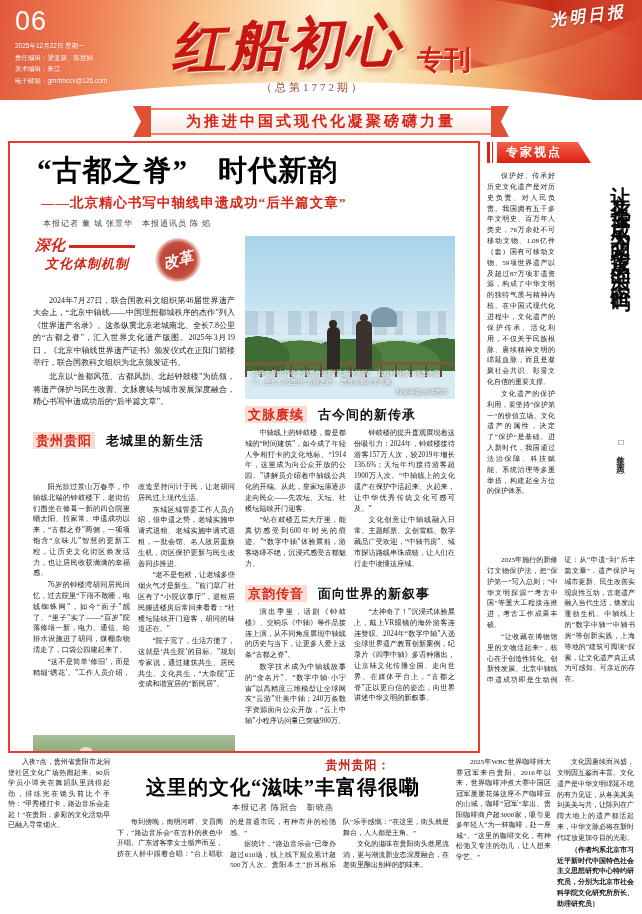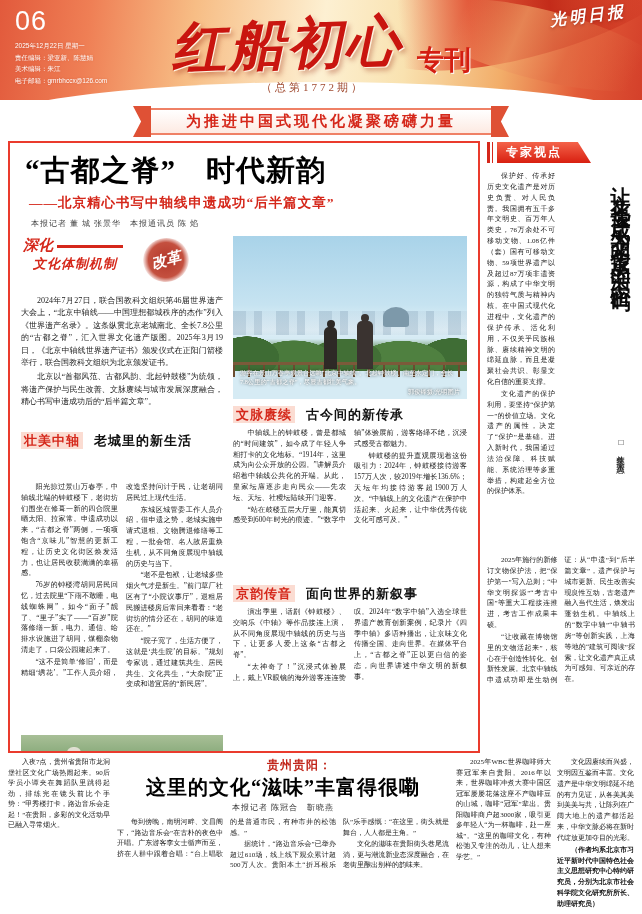--- a/index.html
+++ b/index.html
@@ -35,21 +35,21 @@
   #slogan { position:absolute; left:149px; top:108px; width:344px; height:27px; z-index:2;
     background:linear-gradient(180deg,#fff,#fdeae2); border-top:2px solid #ef8166; border-bottom:2px solid #ef8166;
     display:flex; align-items:center; justify-content:center; color:#d5281b; font-weight:bold;
     font-size:15px; letter-spacing:3px; font-family:"Liberation Sans",sans-serif; }
   #slogan::before, #slogan::after { content:""; position:absolute; top:-4px; bottom:-4px; width:18px; background:#df5135; }
   #slogan::before { left:-16px; clip-path:polygon(0 0,100% 0,100% 100%,0 100%,45% 50%); }
   #slogan::after  { right:-16px; clip-path:polygon(0 0,100% 0,55% 50%,100% 100%,0 100%); }
 
   
   #feature { position:absolute; left:8px; top:141px; width:472px; height:612px;
-    border:2.5px solid #ea3b2d; background:#fff; padding:8px 11px 6px; overflow:hidden; }
+    border:2.5px solid #ea3b2d; background:#fff; padding:8px 23px 6px; overflow:hidden; }
   .f-headline { font-size:29px; font-weight:900; color:#000; letter-spacing:1px; margin:0 0 3px 4px; white-space:nowrap; }
   .f-subtitle { font-size:13.5px; font-weight:bold; color:#d5281b; letter-spacing:1px; margin:0 0 6px 8px; }
   .f-byline { font-size:8px; color:#444; letter-spacing:1px; margin:0 0 7px 10px; }
   .f-cols { display:flex; gap:10px; }
   .f-left { width:202px; flex:none; }
   .f-right { flex:1; min-width:0; }
 
   .stamp { position:relative; width:172px; height:52px; margin:0 0 7px 2px; }
   .stamp-l1 { color:#d5281b; font-size:15px; font-weight:900; font-style:italic; font-family:"Liberation Sans",sans-serif; }
   .stamp-bar { display:inline-block; width:66px; height:3px; background:#d5281b; vertical-align:middle; margin-left:4px; }
@@ -134,21 +134,21 @@
     font-size:7px; line-height:1.55; text-align:justify; }
   #sidebar-cont p { text-indent:2em; margin-bottom:1px; }
   .attrib { font-weight:bold; }
 
   
   #guiyang { position:absolute; left:8px; top:757px; width:543px; height:152px; display:flex; gap:7px; overflow:hidden; }
   .g-col { font-size:7px; line-height:1.5; text-align:justify; overflow:hidden; }
   .g-col p { text-indent:2em; margin-bottom:1px; }
   .g-col1 { width:102px; flex:none; }
   .g-mid { width:332px; flex:none; }
-  .g-kicker { display:block; text-align:left; padding-left:150px; color:#c02318; font-weight:900;
+  .g-kicker { display:block; text-align:center; padding-left:150px; color:#c02318; font-weight:900;
     font-size:12px; letter-spacing:1px; font-family:"Liberation Sans",sans-serif; }
   .g-title { display:block; text-align:center; font-size:20px; font-weight:900; color:#000;
     letter-spacing:1px; line-height:1.25; margin-top:1px; }
   .g-byline { display:block; text-align:center; font-size:8px; color:#333; letter-spacing:1px; margin:2px 0 4px; }
   .g-mid-cols { column-count:3; column-gap:7px; height:84px; overflow:hidden;
     font-size:7px; line-height:1.5; text-align:justify; }
   .g-mid-cols p { text-indent:2em; margin-bottom:1px; }
   .g-col5 { flex:1; min-width:0; }
 </style>
 </head>
@@ -187,29 +187,29 @@
           <span class="stamp-l1">深化</span><span class="stamp-bar"></span>
         </div>
         <div class="stamp-l2">文化体制机制</div>
         <div class="seal">改革</div>
       </div>
       <div class="intro">
         <p>2024年7月27日，联合国教科文组织第46届世界遗产大会上，“北京中轴线——中国理想都城秩序的杰作”列入《世界遗产名录》。这条纵贯北京老城南北、全长7.8公里的“古都之脊”，汇入世界文化遗产版图。2025年3月19日，《北京中轴线世界遗产证书》颁发仪式在正阳门箭楼举行，联合国教科文组织为北京颁发证书。</p>
         <p>北京以“首都风范、古都风韵、北起钟鼓楼”为统领，将遗产保护与民生改善、文脉赓续与城市发展深度融合，精心书写申遗成功后的“后半篇文章”。</p>
       </div>
       <div class="sec-head">
-        <span class="sec-label">壮美中轴</span>
+        <span class="sec-label">贵州贵阳</span>
         <span class="sec-title">老城里的新生活</span>
       </div>
       <div class="newscols cols2">
         <p>阳光掠过景山万春亭，中轴线北端的钟鼓楼下，老街坊们围坐在修葺一新的四合院里晒太阳、拉家常。申遗成功以来，“古都之脊”两侧，一项项饱含“京味儿”智慧的更新工程，让历史文化街区焕发活力，也让居民收获满满的幸福感。</p>
         <p>76岁的钟楼湾胡同居民回忆，过去院里“下雨不敢睡，电线蜘蛛网”，如今“面子”靓了、“里子”实了——“百岁”院落修缮一新，电力、通信、给排水设施进了胡同，煤棚杂物清走了，口袋公园建起来了。</p>
         <p>“这不是简单‘修旧’，而是精细‘绣花’。”工作人员介绍，改造坚持问计于民，让老胡同居民过上现代生活。</p>
-        <p>东城区城管委工作人员介绍，借申遗之势，老城实施申请式退租、文物腾退修缮等工程，一批会馆、名人故居重焕生机，从不同角度展现中轴线的历史与当下。</p>
-        <p>“老不是包袱，让老城多些烟火气才是新生。”前门草厂社区有了“小院议事厅”，退租居民搬进楼房后常回来看看：“老街坊的情分还在，胡同的味道还在。”</p>
+        <p>东城区城管委工作人员介绍，借申遗之势，老城实施申请式退租、老城实施申请式退租，一批会馆、名人故居重焕生机，街区保护更新与民生改善同步推进。</p>
+        <p>“老不是包袱，让老城多些烟火气才是新生。”前门草厂社区有了“小院议事厅”，退租居民搬进楼房后常回来看看：“社稷坛陆续开门迎客，胡同的味道还在。”</p>
         <p>“院子宽了，生活方便了，这就是‘共生院’的目标。”规划专家说，通过建筑共生、居民共生、文化共生，“大杂院”正变成和谐宜居的“新民居”。</p>
       </div>
       <div class="small-photo">
         <div class="sp-statue"></div>
         <div class="sp-fig a"></div>
         <div class="sp-fig b"></div>
         <div class="sp-fig c"></div>
         <div class="sp-caption">市民在中轴线旁的口袋公园里休闲健身。资料图片</div>
       </div>
     </div>
@@ -228,27 +228,29 @@
         </div>
       </div>
       <div class="sec-head">
         <span class="sec-label">文脉赓续</span>
         <span class="sec-title">古今间的新传承</span>
       </div>
       <div class="newscols s1cols">
         <p>中轴线上的钟鼓楼，曾是都城的“时间建筑”，如今成了年轻人争相打卡的文化地标。“1914年，这里成为向公众开放的公园。”讲解员介绍着中轴线公共化的开端。从此，皇家坛庙逐步走向民众——先农坛、天坛、社稷坛陆续开门迎客。</p>
         <p>“站在鼓楼五层大厅里，能真切感受到600年时光的痕迹。”“数字中轴”体验展前，游客络绎不绝，沉浸式感受古都魅力。</p>
         <p>钟鼓楼的提升直观展现着这份吸引力：2024年，钟鼓楼接待游客157万人次，较2019年增长136.6%；天坛年均接待游客超1900万人次。“中轴线上的文化遗产在保护中活起来、火起来，让中华优秀传统文化可感可及。”</p>
+        <p>文化创意让中轴线融入日常。主题邮票、文创雪糕、数字藏品广受欢迎，“中轴书房”、城市探访路线串珠成链，让人们在行走中读懂这座城。</p>
       </div>
       <div class="sec-head">
         <span class="sec-label">京韵传音</span>
         <span class="sec-title">面向世界的新叙事</span>
       </div>
       <div class="newscols s2cols">
         <p>演出季里，话剧《钟鼓楼》、交响乐《中轴》等作品接连上演，从不同角度展现中轴线的历史与当下，让更多人爱上这条“古都之脊”。</p>
+        <p>数字技术成为中轴线故事的“金名片”。“数字中轴·小宇宙”以高精度三维模型让全球网友“云游”壮美中轴；240万条数字资源面向公众开放，“云上中轴”小程序访问量已突破900万。</p>
         <p>“太神奇了！”沉浸式体验展上，戴上VR眼镜的海外游客连连赞叹。2024年“数字中轴”入选全球世界遗产教育创新案例，纪录片《四季中轴》多语种播出，让京味文化传播全国、走向世界。在媒体平台上，“古都之脊”正以更自信的姿态，向世界讲述中华文明的新叙事。</p>
       </div>
     </div>
   </div>
 </section>
 
 <aside id="sidebar">
   <div class="tab-row">
     <div class="tab-bars"></div>
     <div class="expert-tab">专家视点</div>

